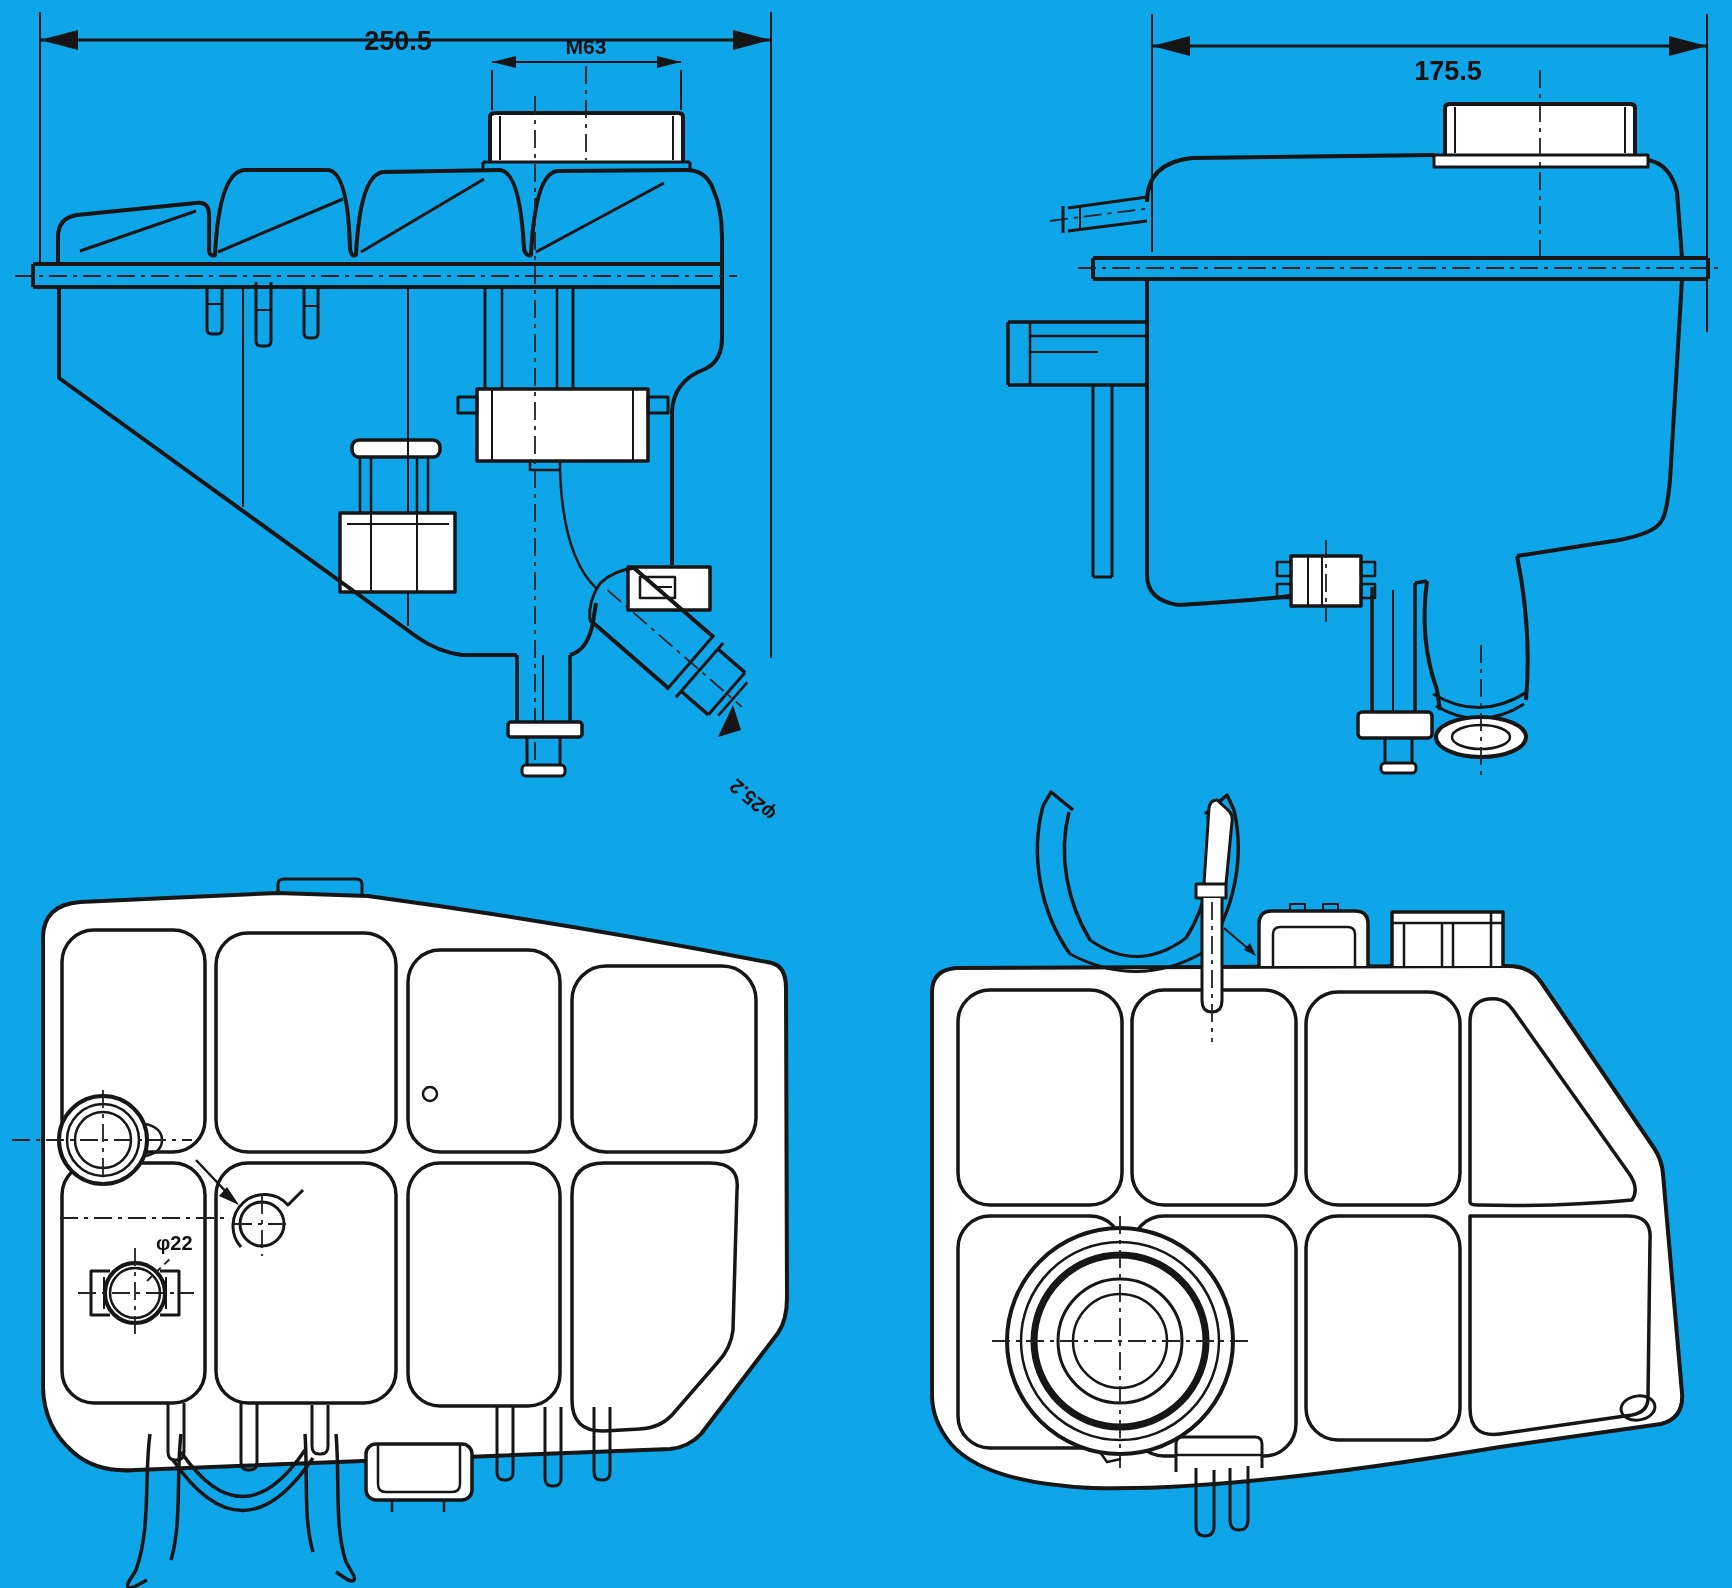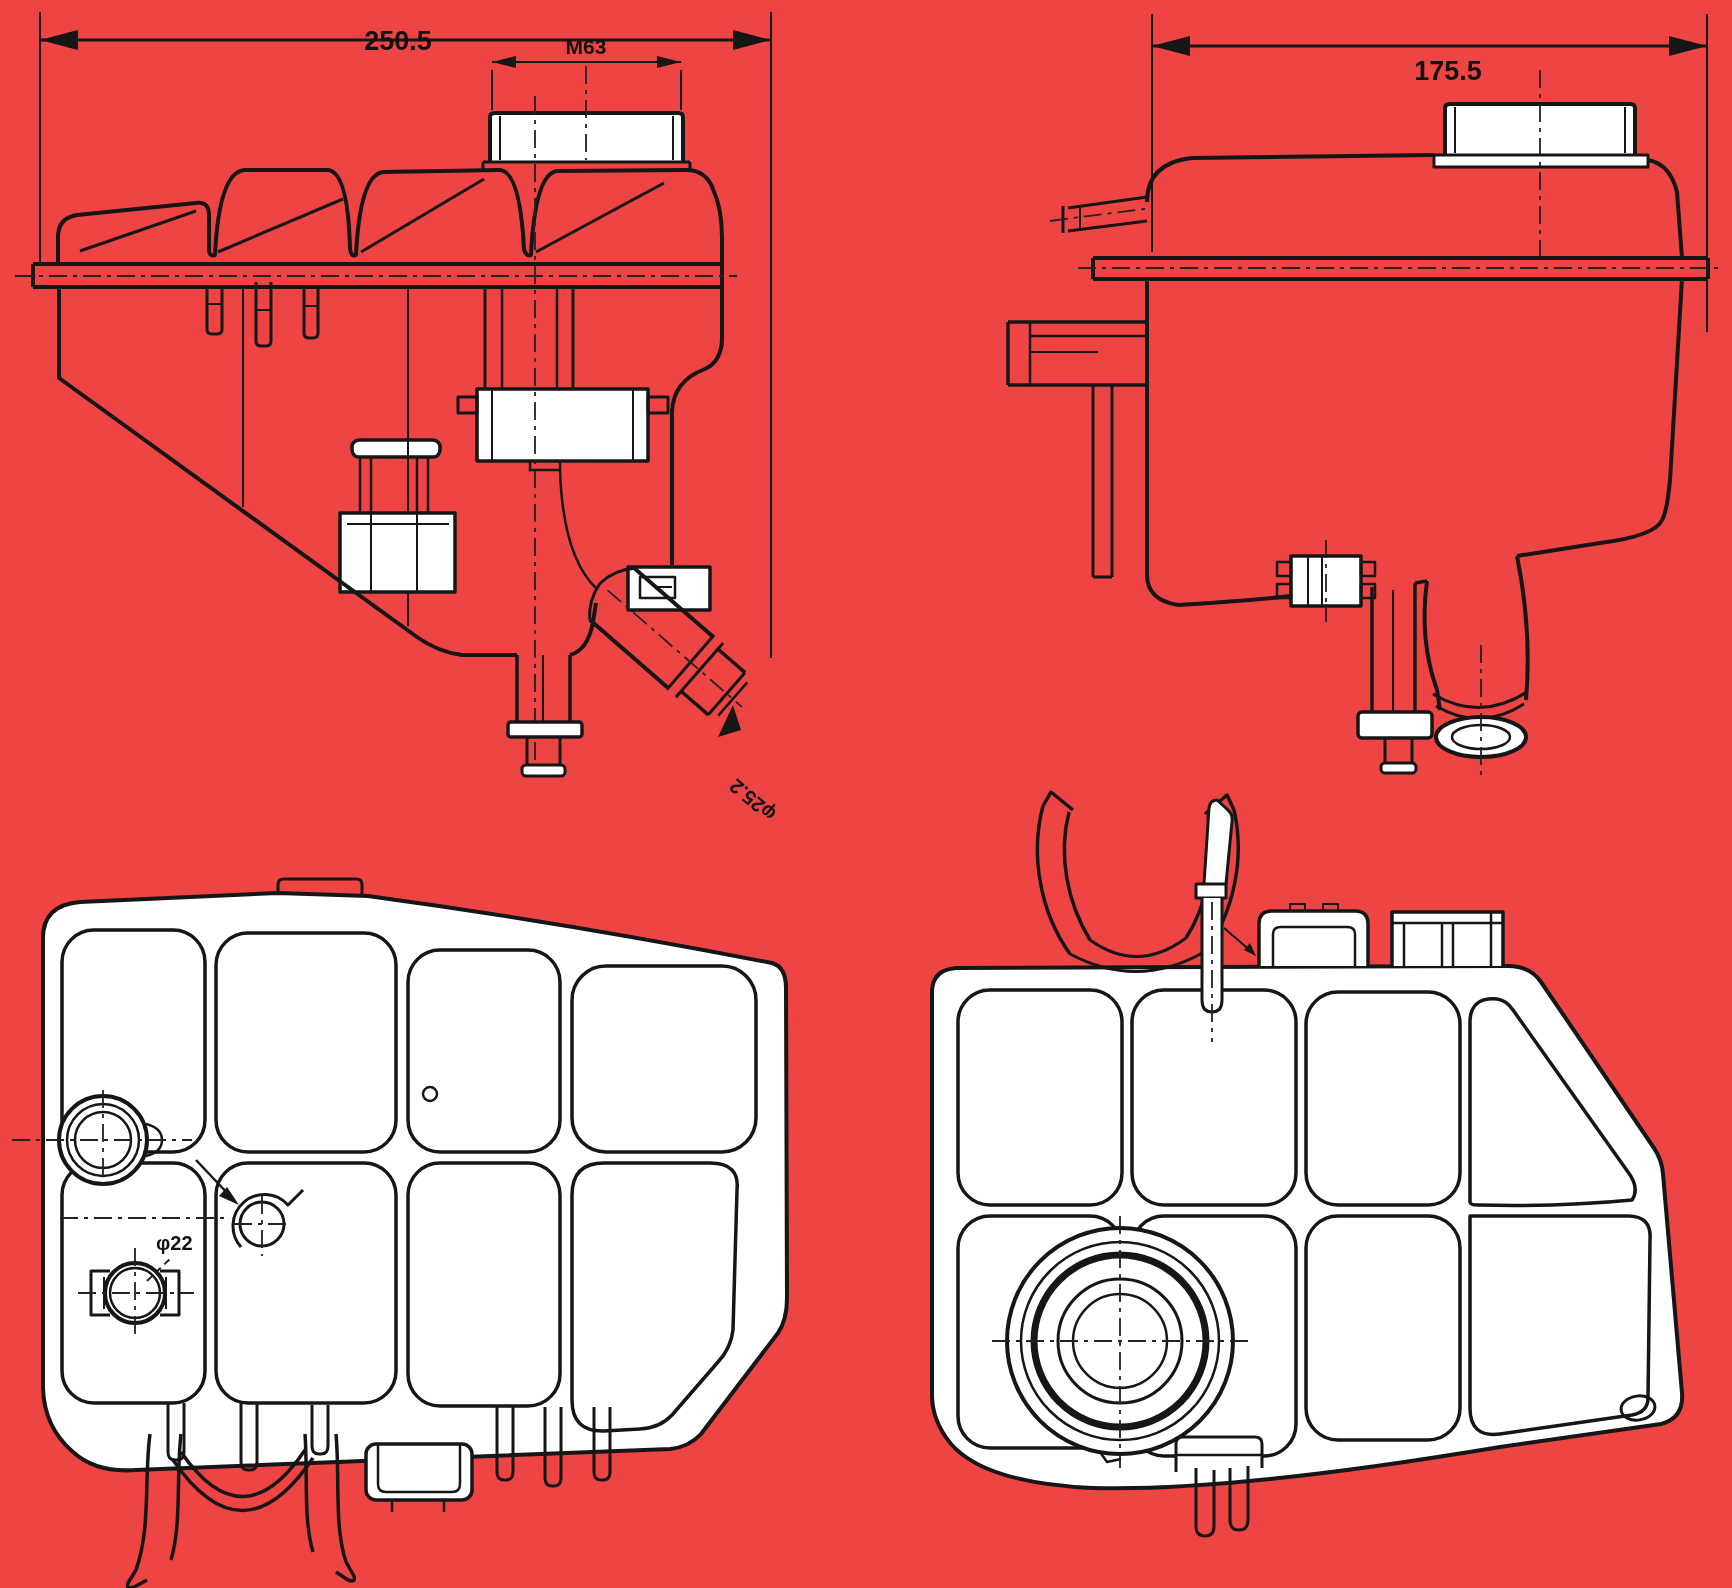--- a/index.html
+++ b/index.html
@@ -1,16 +1,16 @@
 <!DOCTYPE html>
 <html><head>
 <meta charset="utf-8">
 <style>
   html,body{margin:0;padding:0;background:#fff;}
-  .page{width:1732px;height:1588px;background:#ef4444;position:relative;overflow:hidden;}
+  .page{width:1732px;height:1588px;background:#0ea5e9;position:relative;overflow:hidden;}
   svg{display:block;}
   .ln{fill:none;stroke:#161616;stroke-linejoin:round;stroke-linecap:butt;}
   .wf{fill:#ffffff;} .s4{stroke-width:4;} .s35{stroke-width:3.5;} .s3{stroke-width:3;}
   .s25{stroke-width:2.5;} .s2{stroke-width:2;} .s7{stroke-width:7;}
   .cl{fill:none;stroke:#222;stroke-width:1.8;stroke-dasharray:18 6 4 6;}
   .dash{fill:none;stroke:#222;stroke-width:2;stroke-dasharray:7 5;}
   .arrow{fill:#161616;stroke:none;}
   text.dim{font-family:"Liberation Sans",sans-serif;font-weight:bold;font-size:27px;fill:#111;}
   text.dimsm{font-family:"Liberation Sans",sans-serif;font-weight:bold;font-size:21px;fill:#111;}
   text.dimd{font-family:"Liberation Sans",sans-serif;font-weight:bold;font-size:20px;fill:#111;}

